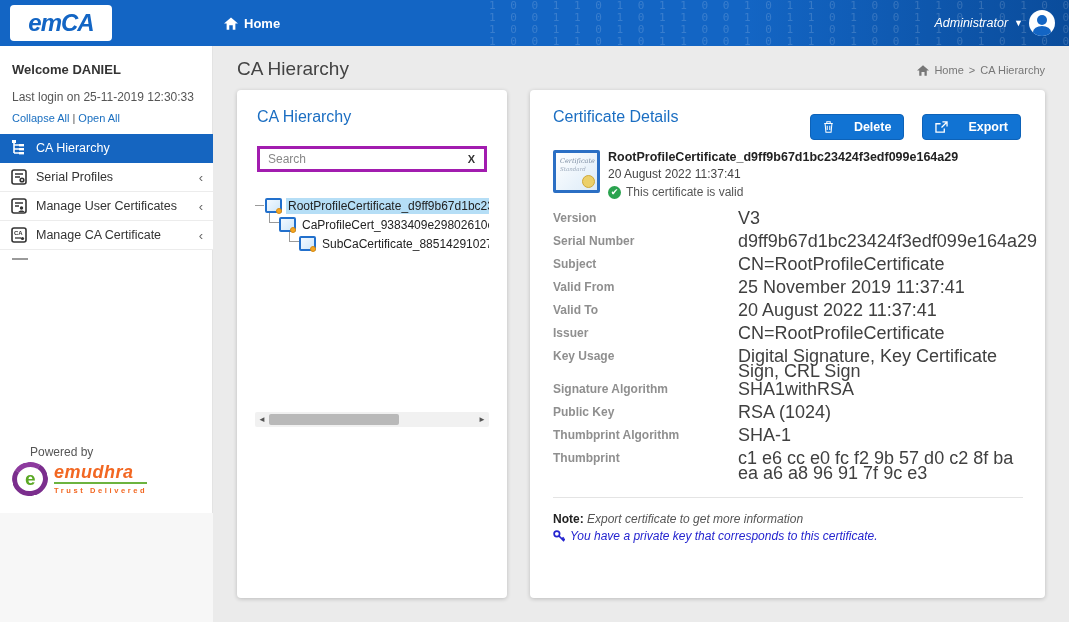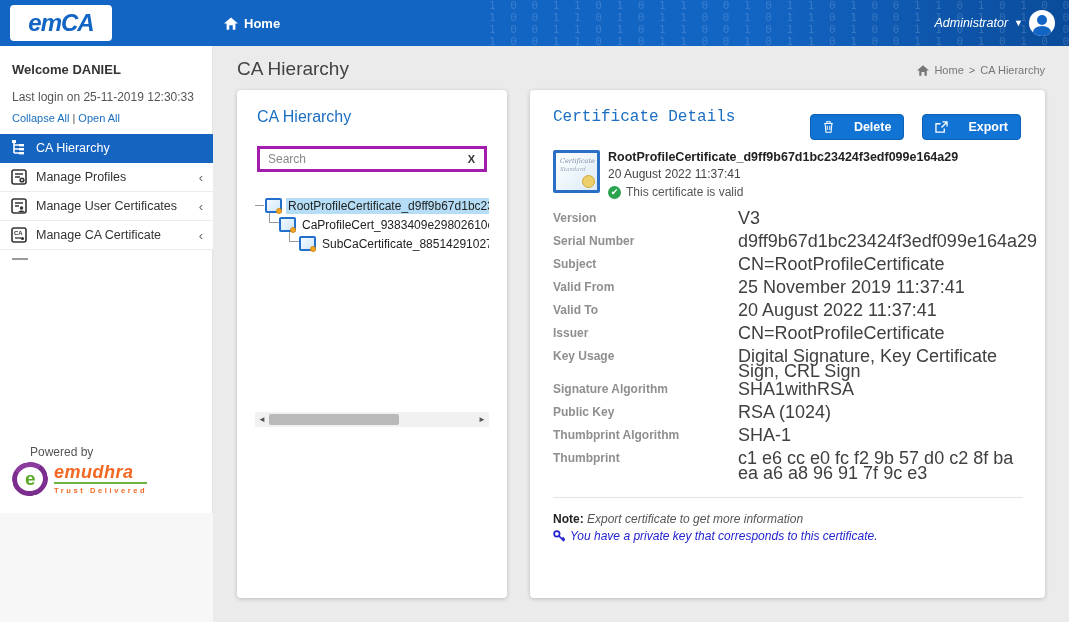--- a/index.html
+++ b/index.html
@@ -86,21 +86,21 @@
     width:10px; height:17px; }
 
   .hscroll { position:absolute; left:18px; top:322px; width:234px; height:15px; background:#f1f1f1;
     border-radius:2px; }
   .hs-arrow { position:absolute; top:1px; font-size:8px; color:#555; line-height:13px; cursor:pointer; }
   .hs-left { left:3px; } .hs-right { right:3px; }
   .hs-thumb { position:absolute; left:14px; top:2px; width:130px; height:11px; background:#b9b9b9;
     border-radius:2px; cursor:grab; }
 
   
-  .c2-title { position:absolute; left:23px; top:18px;font-family:Liberation Mono, monospace; }
+  .c2-title { position:absolute; left:23px; top:18px; }
   .btn-row { position:absolute; right:24px; top:24px; display:flex; gap:18px; }
   .btn { display:flex; align-items:center; gap:20px; background:#1173d3; border:1px solid #0d62b8;
     color:#fff; font-size:12.5px; font-weight:bold; border-radius:4px; padding:5px 12px; cursor:pointer;
     font-family:"Liberation Sans", sans-serif; }
 
   .cert-big { position:absolute; left:23px; top:60px; width:47px; height:43px; border:3px solid #2b6fc4;
     border-radius:2px; background:linear-gradient(135deg,#ffffff 0%,#dcebf8 100%); }
   .cert-big .cb-l1 { font-family:"DejaVu Serif", serif; font-style:italic; font-size:6.5px;
     color:#7d8ea3; margin:4px 0 0 4px; }
   .cert-big .cb-l2 { font-family:"DejaVu Serif", serif; font-style:italic; font-size:5.5px;
@@ -177,21 +177,21 @@
     </div>
     <div class="menu-item" data-name="sidebar-item-manage-profiles">
       <span class="mi-icon" data-name="document-gear-icon">
         <svg width="16" height="16" viewBox="0 0 16 16">
           <rect x="1" y="1" width="14" height="14" rx="2" fill="none" stroke="#333" stroke-width="1.6"></rect>
           <path d="M4 5 h8 M4 8 h5" stroke="#333" stroke-width="1.4"></path>
           <circle cx="11" cy="11" r="2.6" fill="#333"></circle>
           <circle cx="11" cy="11" r="1" fill="#fff"></circle>
         </svg>
       </span>
-      <span data-name="sidebar-item-label">Manage Profiles</span>
+      <span data-name="sidebar-item-label">Serial Profiles</span>
       <span class="chev" data-name="chevron-left-icon">‹</span>
     </div>
     <div class="menu-item" data-name="sidebar-item-manage-user-certificates">
       <span class="mi-icon" data-name="document-user-icon">
         <svg width="16" height="16" viewBox="0 0 16 16">
           <rect x="1" y="1" width="14" height="14" rx="2" fill="none" stroke="#333" stroke-width="1.6"></rect>
           <path d="M4 5 h8 M4 8 h4" stroke="#333" stroke-width="1.4"></path>
           <circle cx="10.5" cy="10" r="1.7" fill="#333"></circle>
           <path d="M7.5 14 c0-2 6-2 6 0 Z" fill="#333"></path>
         </svg>

